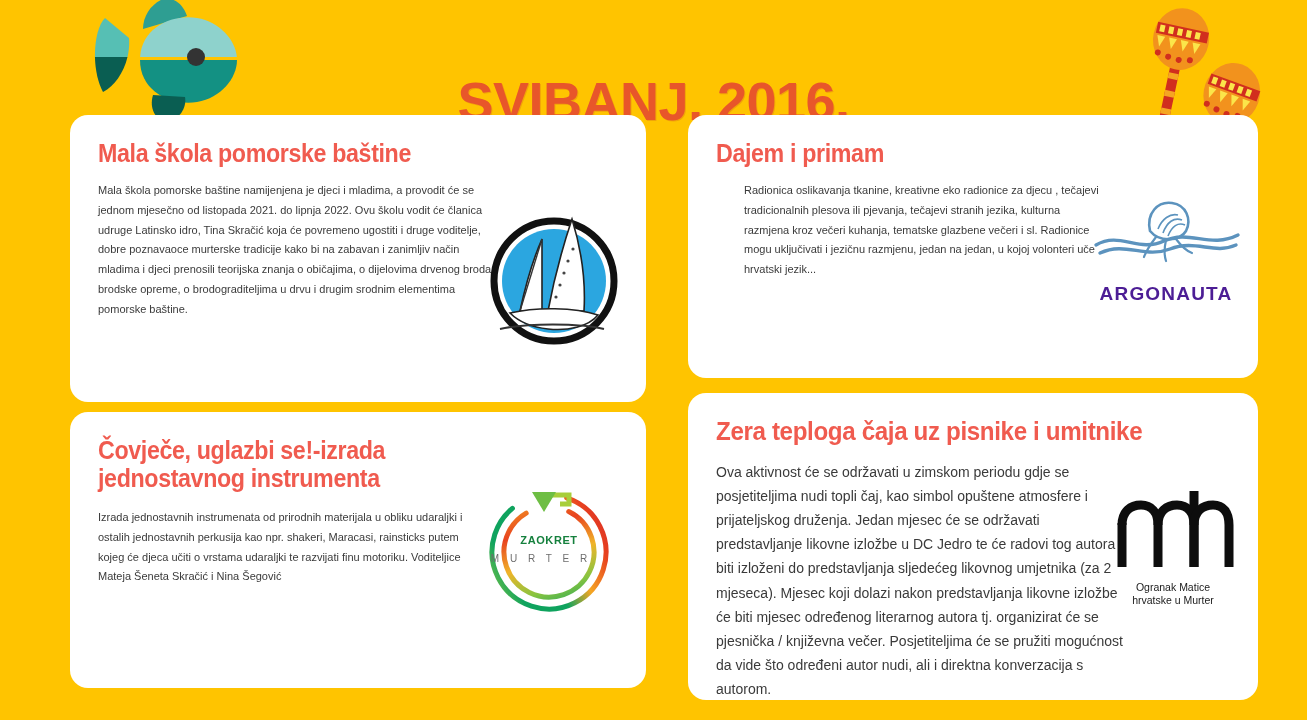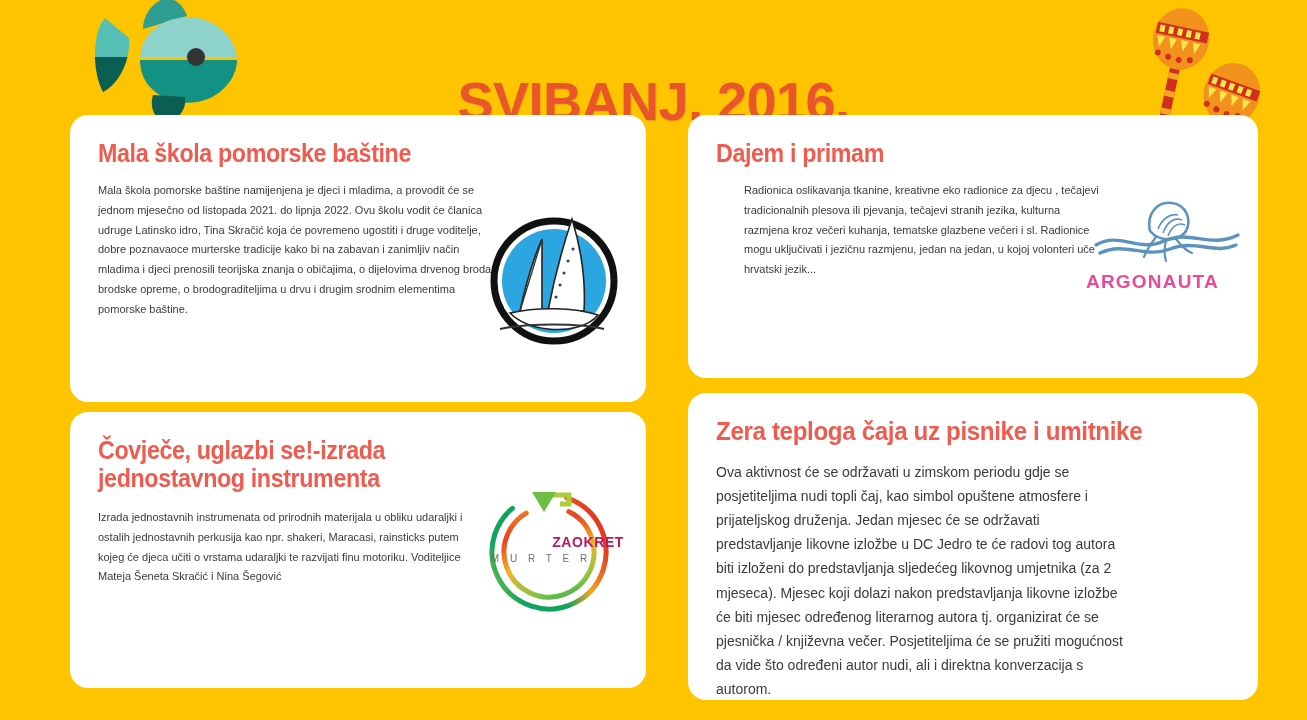--- a/index.html
+++ b/index.html
@@ -80,46 +80,46 @@
   #logo-argonauta{ right: 12px;  top: 78px;  width: 160px; height: 105px; }
   #logo-zaokret  { right: 22px;  top: 70px;  width: 150px; height: 135px; }
   #logo-mh       { right: 10px;  top: 94px;  width: 150px; height: 125px; }
 
   
   #deco-fish { position: absolute; left: 45px;  top: -4px;  width: 200px; height: 130px; }
   #deco-maracas { position: absolute; left: 1118px; top: -6px; width: 190px; height: 165px; }
 
   
   .argonauta-word {
-    text-align: left;
+    text-align: center;
     font-family: "Liberation Sans", sans-serif;
     font-weight: bold;
     font-size: 19px;
     letter-spacing: 1.2px;
-    color: #ec4899;
-    margin-top: 2px;
+    color: #4c1d95;
+    margin-top: 14px;
   }
   .mh-caption {
     text-align: center;
     font-family: "Liberation Sans", sans-serif;
     font-size: 10.5px;
     line-height: 1.25;
     color: #1A1A1A;
     margin-top: 6px;
     white-space: pre-line;
   }
   .zaokret-word {
     position: absolute;
     left: 0; right: 0; top: 52px;
-    text-align: right;
+    text-align: center;
     font-family: "Liberation Sans", sans-serif;
     font-weight: bold;
-    font-size: 14px;
+    font-size: 11px;
     letter-spacing: 0.6px;
-    color: #be185d;
+    color: #15803d;
   }
   .zaokret-sub {
     position: absolute;
     left: 0; right: 16px; top: 71px;
     text-align: center;
     font-family: "Liberation Sans", sans-serif;
     font-size: 10px;
     letter-spacing: 4px;
     color: #6E6E6E;
   }
@@ -300,15 +300,28 @@
       <div class="zaokret-word">ZAOKRET</div>
       <div class="zaokret-sub">M U R T E R</div>
     </div>
   </div>
 
   <div class="card" id="card-zera">
     <div class="card-inner">
       <h2 class="card-heading">Zera teploga čaja uz pisnike i umitnike</h2>
       <p class="card-body">Ova aktivnost će se održavati u zimskom periodu gdje se posjetiteljima nudi topli čaj, kao simbol opuštene atmosfere i prijateljskog druženja.  Jedan mjesec će se održavati predstavljanje likovne izložbe u DC Jedro te će radovi tog autora biti izloženi do predstavljanja sljedećeg likovnog umjetnika (za 2 mjeseca). Mjesec koji dolazi nakon predstavljanja likovne izložbe će biti mjesec određenog literarnog autora tj. organizirat će se pjesnička / književna večer. Posjetiteljima će se pružiti mogućnost da vide što određeni autor nudi, ali i direktna konverzacija s autorom.</p>
     </div>
+    <div class="logo-slot" id="logo-mh">
+      <svg viewBox="0 0 150 84" width="150" height="84" aria-hidden="true">
+        <g fill="none" stroke="#0D0D0D" stroke-width="9" stroke-linecap="butt">
+          <path d="M24 80 L 24 36"></path>
+          <path d="M24 38 C 24 24, 33 18, 43 18 C 53 18, 60 25, 60 38 L 60 80"></path>
+          <path d="M60 38 C 60 24, 69 18, 79 18 C 89 18, 96 25, 96 38 L 96 80"></path>
+          <path d="M96 80 L 96 4"></path>
+          <path d="M96 38 C 96 24, 105 18, 115 18 C 125 18, 131 25, 131 38 L 131 80"></path>
+        </g>
+      </svg>
+      <div class="mh-caption">Ogranak Matice
+hrvatske u Murter</div>
+    </div>
   </div>
 
 </div>
 
 </body></html>

